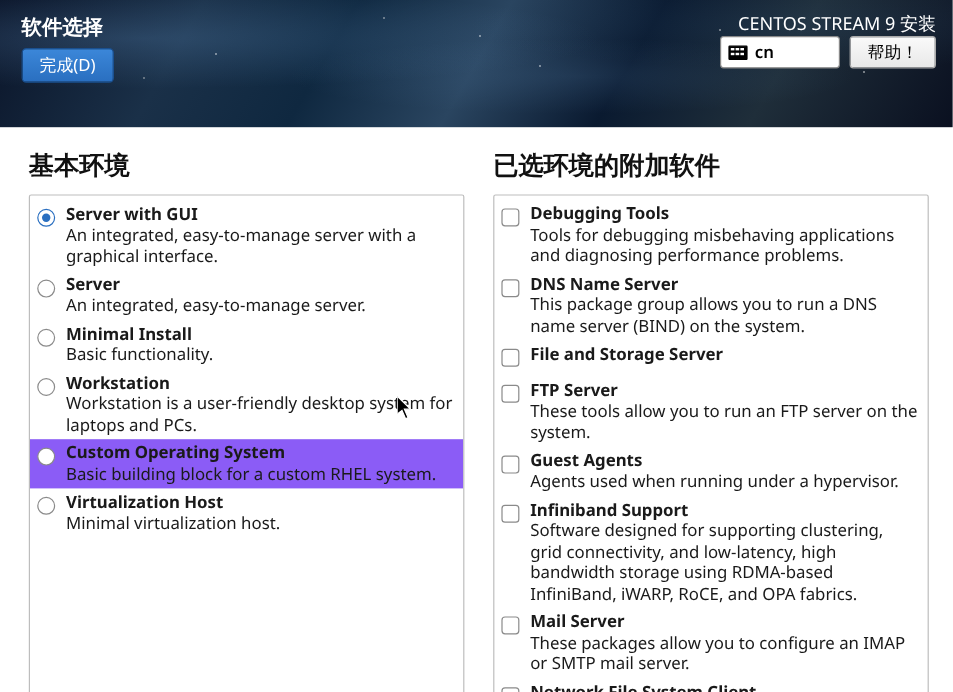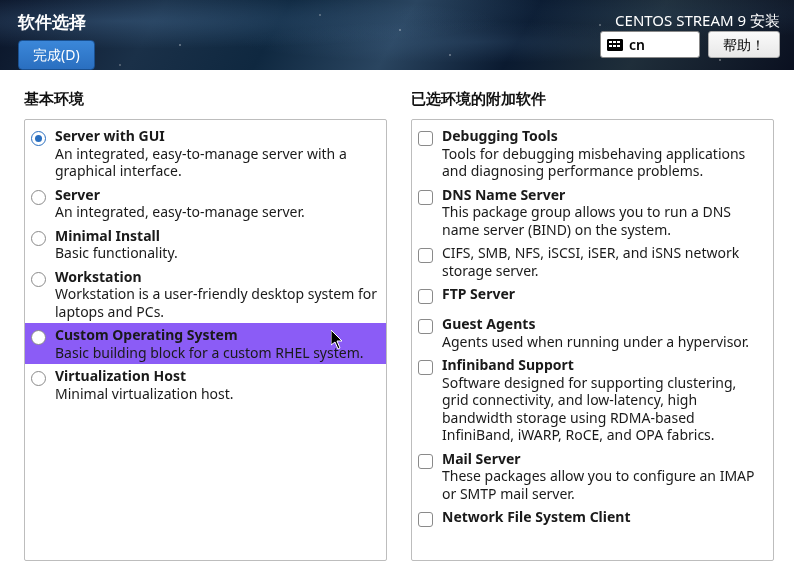--- a/index.html
+++ b/index.html
@@ -1,19 +1,19 @@
 <!DOCTYPE html>
 <html><head>
 <meta charset="utf-8">
 <style>
 * { margin: 0; padding: 0; box-sizing: border-box; font-family: "Noto Sans", "DejaVu Sans", Arial, sans-serif; }
 body { width: 794px; height: 577px; overflow: hidden; background: #fff; }
 
 .header {
-  height: 70px;
+  height: 106px;
   background: linear-gradient(120deg, #0a1428 0%, #1a3048 20%, #0f2840 35%, #2a4560 50%, #0a1a30 65%, #1f2e3a 80%, #0a1020 100%);
   background-image:
     radial-gradient(ellipse at 15% 30%, rgba(100,150,200,0.25) 0%, transparent 40%),
     radial-gradient(ellipse at 60% 60%, rgba(80,120,160,0.2) 0%, transparent 35%),
     radial-gradient(ellipse at 85% 20%, rgba(60,100,140,0.15) 0%, transparent 30%),
     linear-gradient(120deg, #0a1428 0%, #1a3048 20%, #0f2840 35%, #2a4560 50%, #0a1a30 65%, #1f2e3a 80%, #0a1020 100%);
   position: relative;
   padding: 10px 14px 0 18px;
   display: flex;
   justify-content: space-between;
@@ -73,21 +73,21 @@
   background: linear-gradient(#fafafa,#e8e8e8);
   border: 1px solid #aaa;
   border-radius: 3px;
   padding: 1px 14px;
   font-size: 14px;
   cursor: pointer;
 }
 
 .content { display: flex; gap: 24px; padding: 18px 20px 0 24px; height: calc(577px - 86px); }
 .col { flex: 1; display: flex; flex-direction: column; min-width: 0; }
-.col h2 { font-size: 15px; font-weight: 600; margin-bottom: 10px; color: #111; }
+.col h2 { font-size: 21px; font-weight: 600; margin-bottom: 10px; color: #111; }
 .listbox { flex: 1; border: 1px solid #bdbdbd; border-radius: 2px; overflow-y: auto; padding: 4px 0; }
 .listbox::-webkit-scrollbar { width: 0; }
 
 .item { display: flex; gap: 8px; padding: 3px 8px 3px 6px; cursor: pointer; }
 .item.hover { background: #8b5cf6; }
 .item .ctrl { flex: 0 0 16px; margin-top: 2px; }
 .item .txt { flex: 1; font-size: 14px; line-height: 1.25; color: #1a1a1a; }
 .item .title { font-weight: 700; display: block; }
 .item .desc { font-weight: 400; }
 
@@ -167,25 +167,25 @@
         <div class="item">
           <span class="ctrl"><span class="check"></span></span>
           <span class="txt"><span class="title">Debugging Tools</span><span class="desc">Tools for debugging misbehaving applications and diagnosing performance problems.</span></span>
         </div>
         <div class="item">
           <span class="ctrl"><span class="check"></span></span>
           <span class="txt"><span class="title">DNS Name Server</span><span class="desc">This package group allows you to run a DNS name server (BIND) on the system.</span></span>
         </div>
         <div class="item">
           <span class="ctrl"><span class="check"></span></span>
-          <span class="txt"><span class="desc">CIFS, SMB, NFS, iSCSI, iSER, and iSNS network storage server.</span></span>
-        </div>
-        <div class="item">
-          <span class="ctrl"><span class="check"></span></span>
-          <span class="txt"><span class="title">FTP Server</span></span>
+          <span class="txt"><span class="title">File and Storage Server</span></span>
+        </div>
+        <div class="item">
+          <span class="ctrl"><span class="check"></span></span>
+          <span class="txt"><span class="title">FTP Server</span><span class="desc">These tools allow you to run an FTP server on the system.</span></span>
         </div>
         <div class="item">
           <span class="ctrl"><span class="check"></span></span>
           <span class="txt"><span class="title">Guest Agents</span><span class="desc">Agents used when running under a hypervisor.</span></span>
         </div>
         <div class="item">
           <span class="ctrl"><span class="check"></span></span>
           <span class="txt"><span class="title">Infiniband Support</span><span class="desc">Software designed for supporting clustering, grid connectivity, and low-latency, high bandwidth storage using RDMA-based InfiniBand, iWARP, RoCE, and OPA fabrics.</span></span>
         </div>
         <div class="item">

